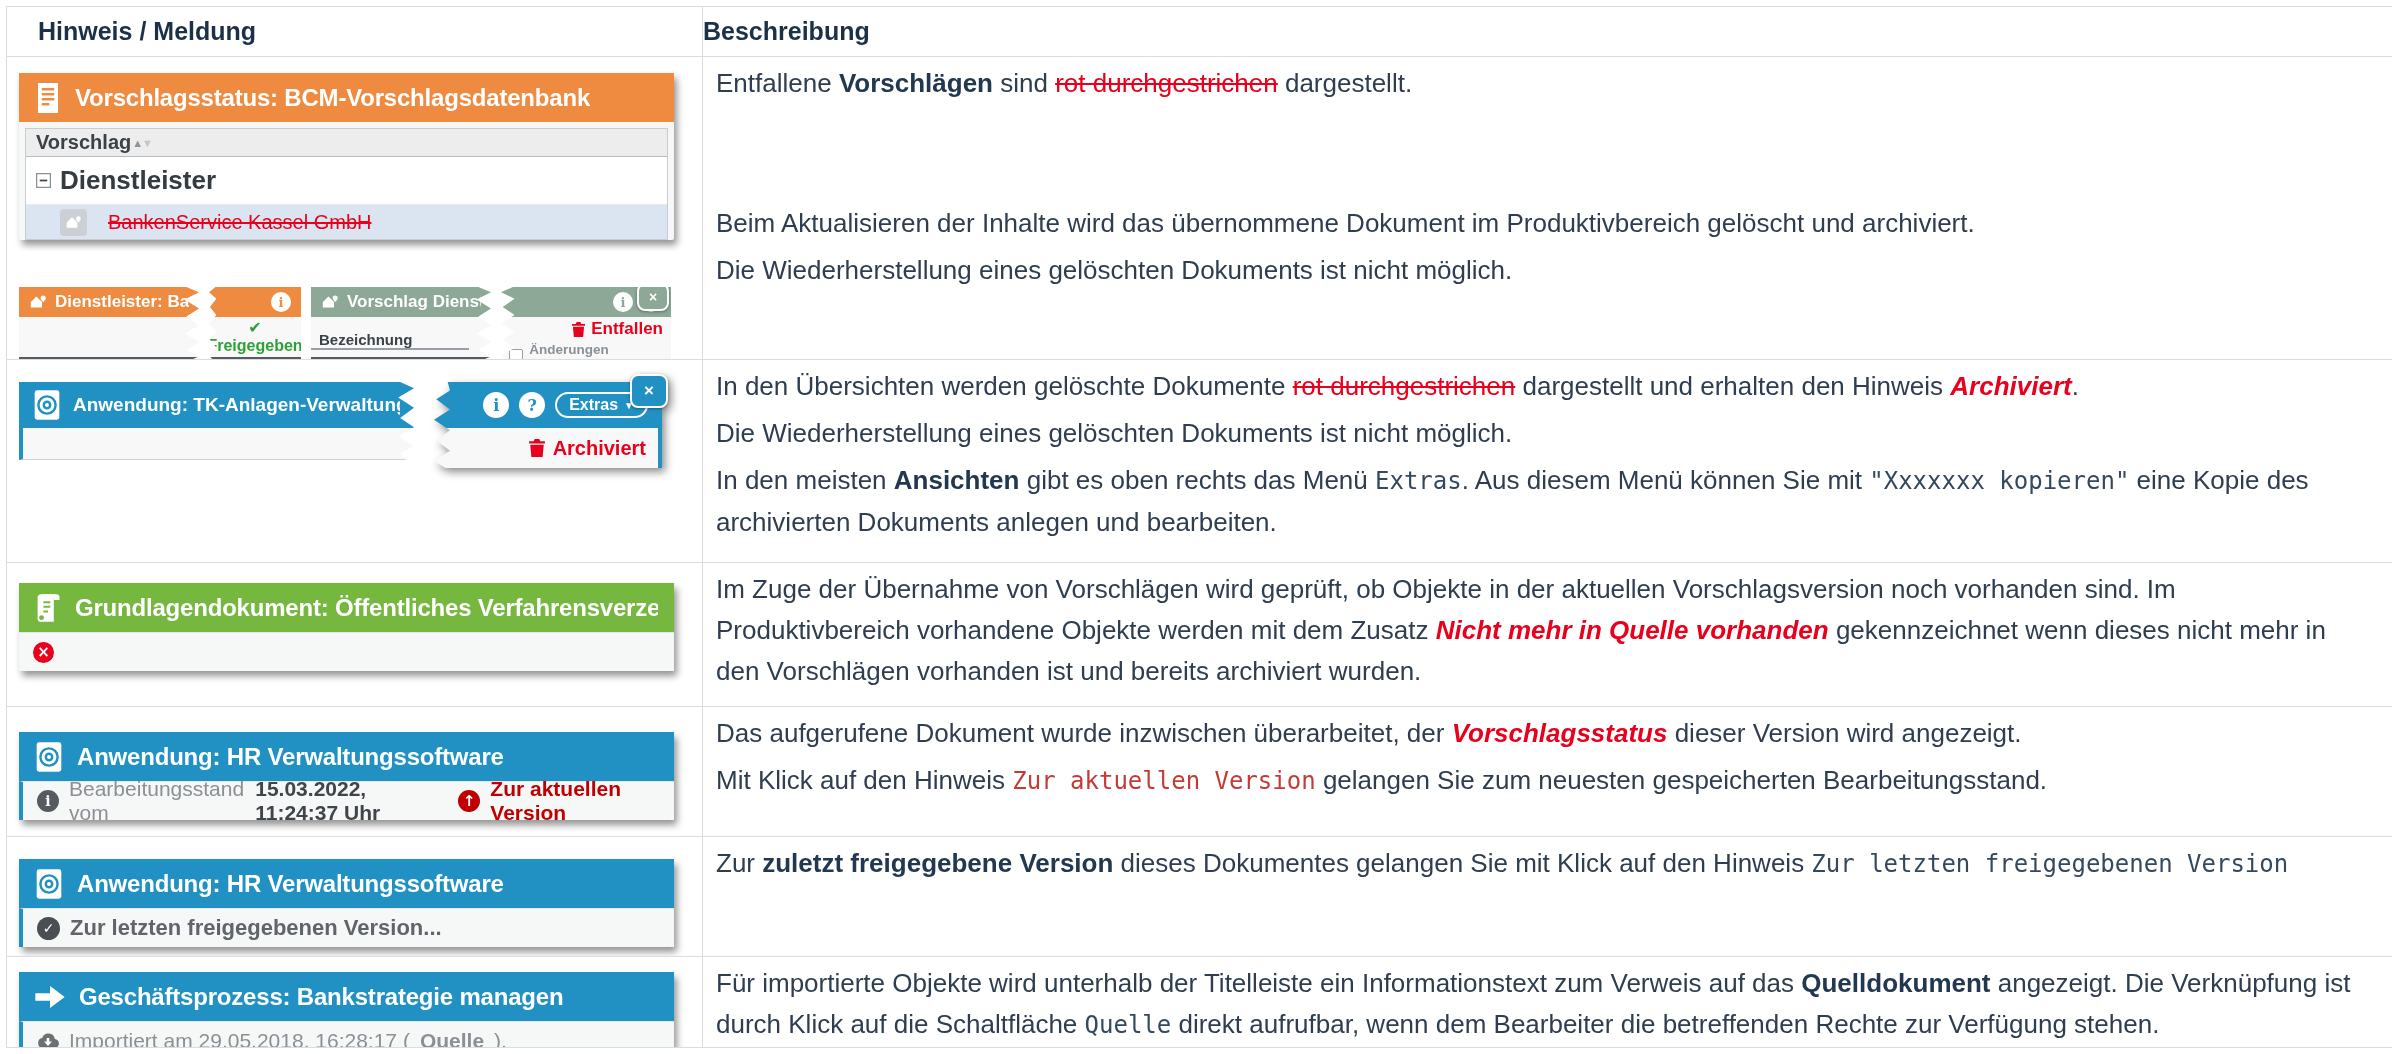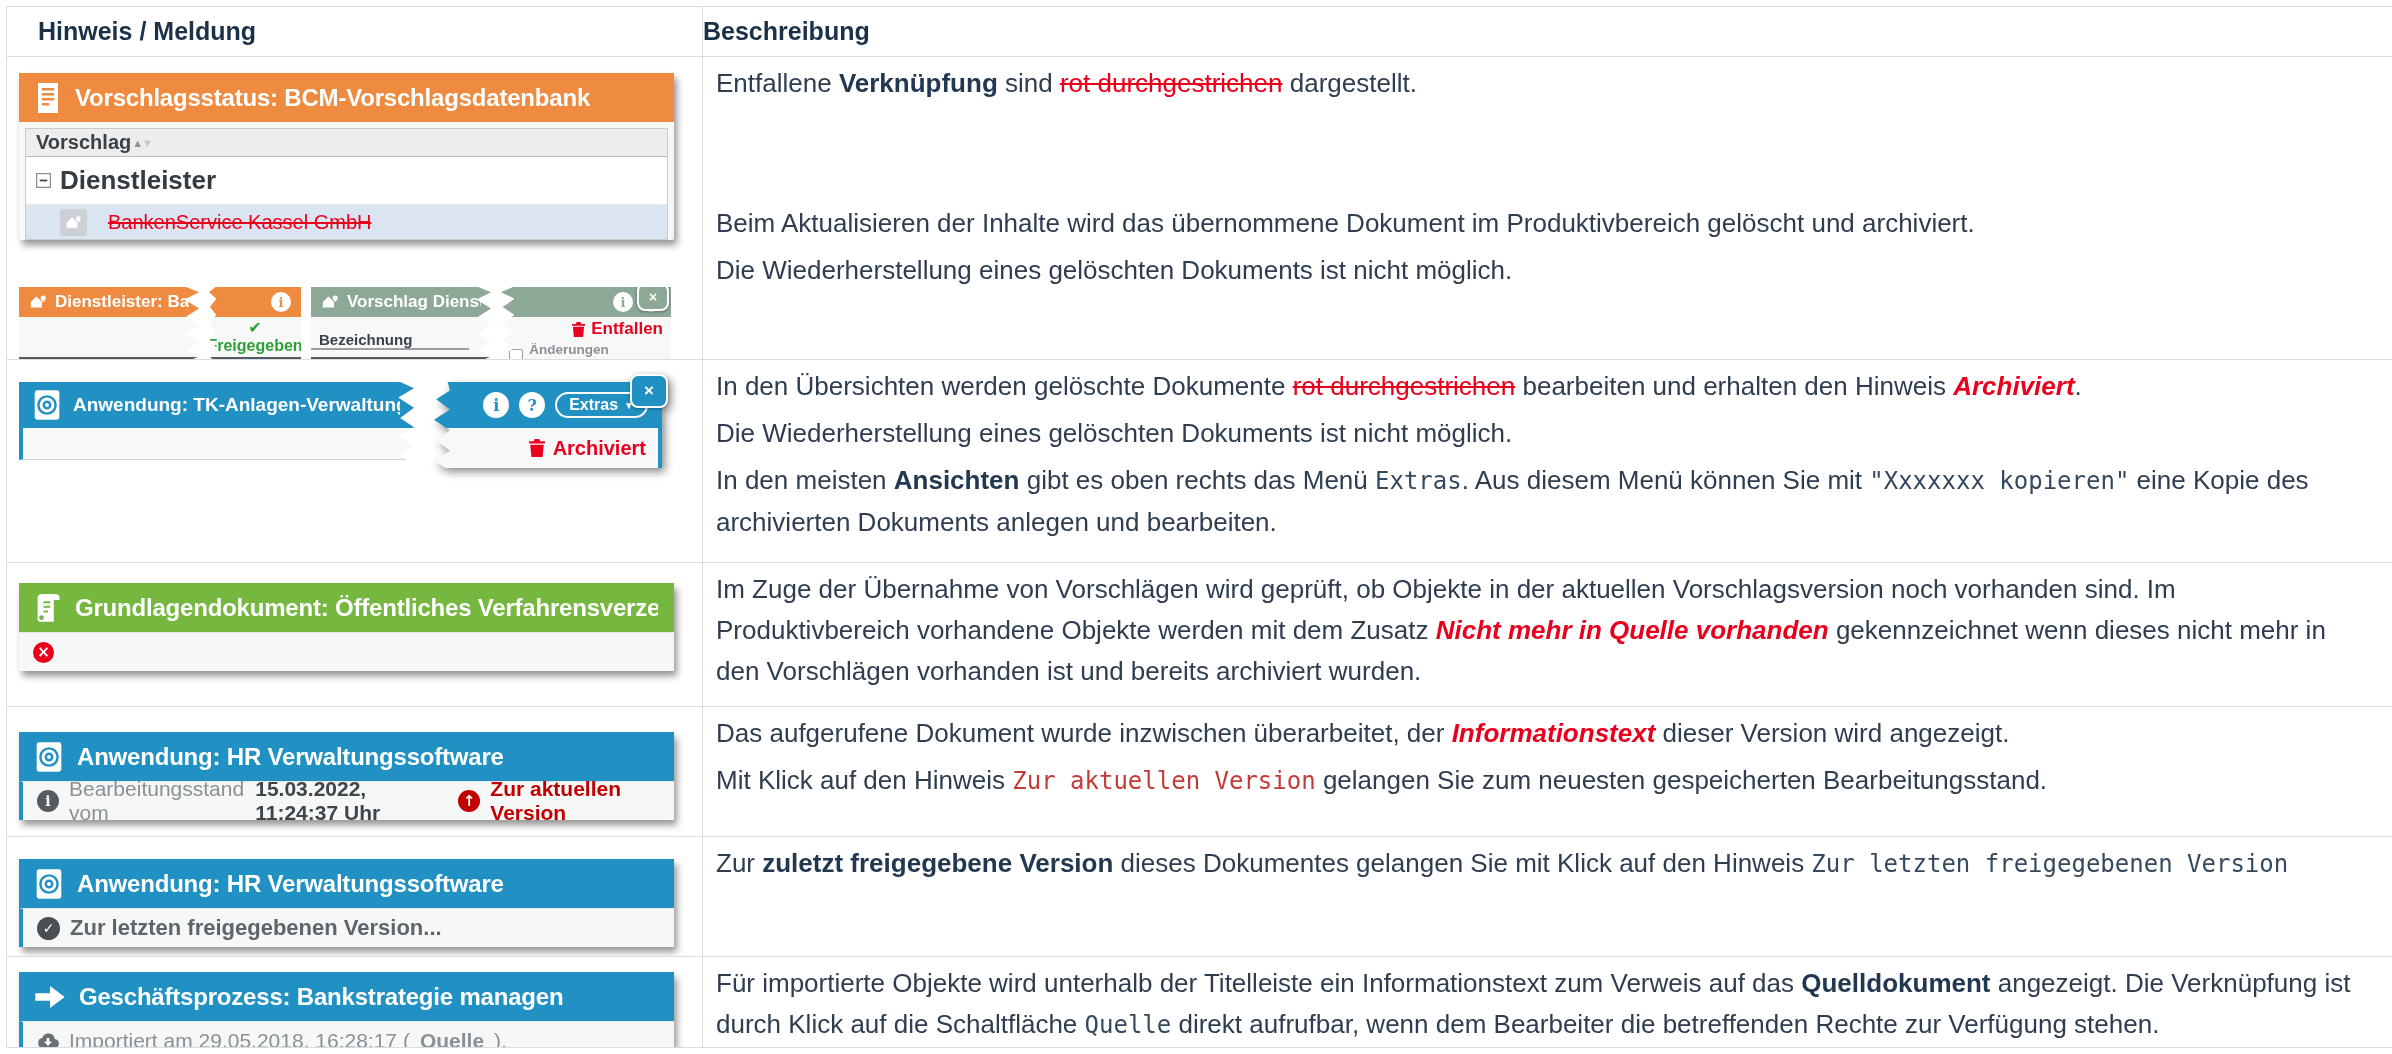--- a/index.html
+++ b/index.html
@@ -215,21 +215,21 @@
           <span class="chk-row">
             <span class="checkbox"></span>
             <span>Änderungen hervorheben</span>
           </span>
         </div>
       </div>
     </div>
   </div>
 
   <div class="cell desc h-r1 pt-r1">
-        <p class="desc-p gap-after"><span class="run-plain">Entfallene </span><span class="run-bold">Verknüpfung</span><span class="run-plain"> sind </span><span class="run-strike">rot durchgestrichen</span><span class="run-plain"> dargestellt.</span></p>
+        <p class="desc-p gap-after"><span class="run-plain">Entfallene </span><span class="run-bold">Vorschlägen</span><span class="run-plain"> sind </span><span class="run-strike">rot durchgestrichen</span><span class="run-plain"> dargestellt.</span></p>
         <p class="desc-p"><span class="run-plain">Beim Aktualisieren der Inhalte wird das übernommene Dokument im Produktivbereich gelöscht und archiviert.</span></p>
         <p class="desc-p"><span class="run-plain">Die Wiederherstellung eines gelöschten Dokuments ist nicht möglich.</span></p>
       </div>
 
   <div class="cell left h-r2">
     <div class="strips mt-r2">
       <div class="strip s1 torn-right-s">
         <div class="strip-bar bg-blue">
           <span>
             <svg width="28" height="32" viewBox="0 0 22 26">
@@ -260,21 +260,21 @@
             </span>
             <span>Archiviert</span>
           </div>
         </div>
         <div class="xtab" style="top:-8px;right:-6px;">×</div>
       </div>
     </div>
   </div>
 
   <div class="cell desc h-r2 pt-r2">
-        <p class="desc-p"><span class="run-plain">In den Übersichten werden gelöschte Dokumente </span><span class="run-strike">rot durchgestrichen</span><span class="run-plain"> bearbeiten und erhalten den Hinweis </span><span class="run-italic-red">Archiviert</span><span class="run-plain">.</span></p>
+        <p class="desc-p"><span class="run-plain">In den Übersichten werden gelöschte Dokumente </span><span class="run-strike">rot durchgestrichen</span><span class="run-plain"> dargestellt und erhalten den Hinweis </span><span class="run-italic-red">Archiviert</span><span class="run-plain">.</span></p>
         <p class="desc-p"><span class="run-plain">Die Wiederherstellung eines gelöschten Dokuments ist nicht möglich.</span></p>
         <p class="desc-p"><span class="run-plain">In den meisten </span><span class="run-bold">Ansichten</span><span class="run-plain"> gibt es oben rechts das Menü </span><span class="run-mono">Extras</span><span class="run-plain">. Aus diesem Menü können Sie mit </span><span class="run-mono">"Xxxxxxx kopieren"</span><span class="run-plain"> eine Kopie des archivierten Dokuments anlegen und bearbeiten.</span></p>
       </div>
 
   <div class="cell left h-r3">
     <div class="panel mt-r3">
       <div class="panel-bar bg-green">
         <span>
           <svg width="26" height="30" viewBox="0 0 22 26">
                 <path d="M5 1h13a3 3 0 0 1 3 3v2h-5V4H5z" fill="#fff"></path>
@@ -311,21 +311,21 @@
         <span class="circ gray">i</span>
         <span class="st-gray">Bearbeitungsstand vom</span>
         <span class="st-date">15.03.2022, 11:24:37 Uhr</span>
         <span class="circ redup">↑</span>
         <span class="st-redlink">Zur aktuellen Version</span>
       </div>
     </div>
   </div>
 
   <div class="cell desc h-r4 pt-r4">
-        <p class="desc-p"><span class="run-plain">Das aufgerufene Dokument wurde inzwischen überarbeitet, der </span><span class="run-italic-red">Informationstext</span><span class="run-plain"> dieser Version wird angezeigt.</span></p>
+        <p class="desc-p"><span class="run-plain">Das aufgerufene Dokument wurde inzwischen überarbeitet, der </span><span class="run-italic-red">Vorschlagsstatus</span><span class="run-plain"> dieser Version wird angezeigt.</span></p>
         <p class="desc-p"><span class="run-plain">Mit Klick auf den Hinweis </span><span class="run-mono-red">Zur aktuellen Version</span><span class="run-plain"> gelangen Sie zum neuesten gespeicherten Bearbeitungsstand.</span></p>
       </div>
 
   <div class="cell left h-r5">
     <div class="panel mt-r5">
       <div class="panel-bar bg-blue">
         <span>
           <svg width="28" height="32" viewBox="0 0 22 26">
                 <rect x="1" y="1" width="20" height="24" rx="2" fill="#fff"></rect>
                 <circle cx="11" cy="13" r="7" fill="none" stroke="#2191c4" stroke-width="2"></circle>

